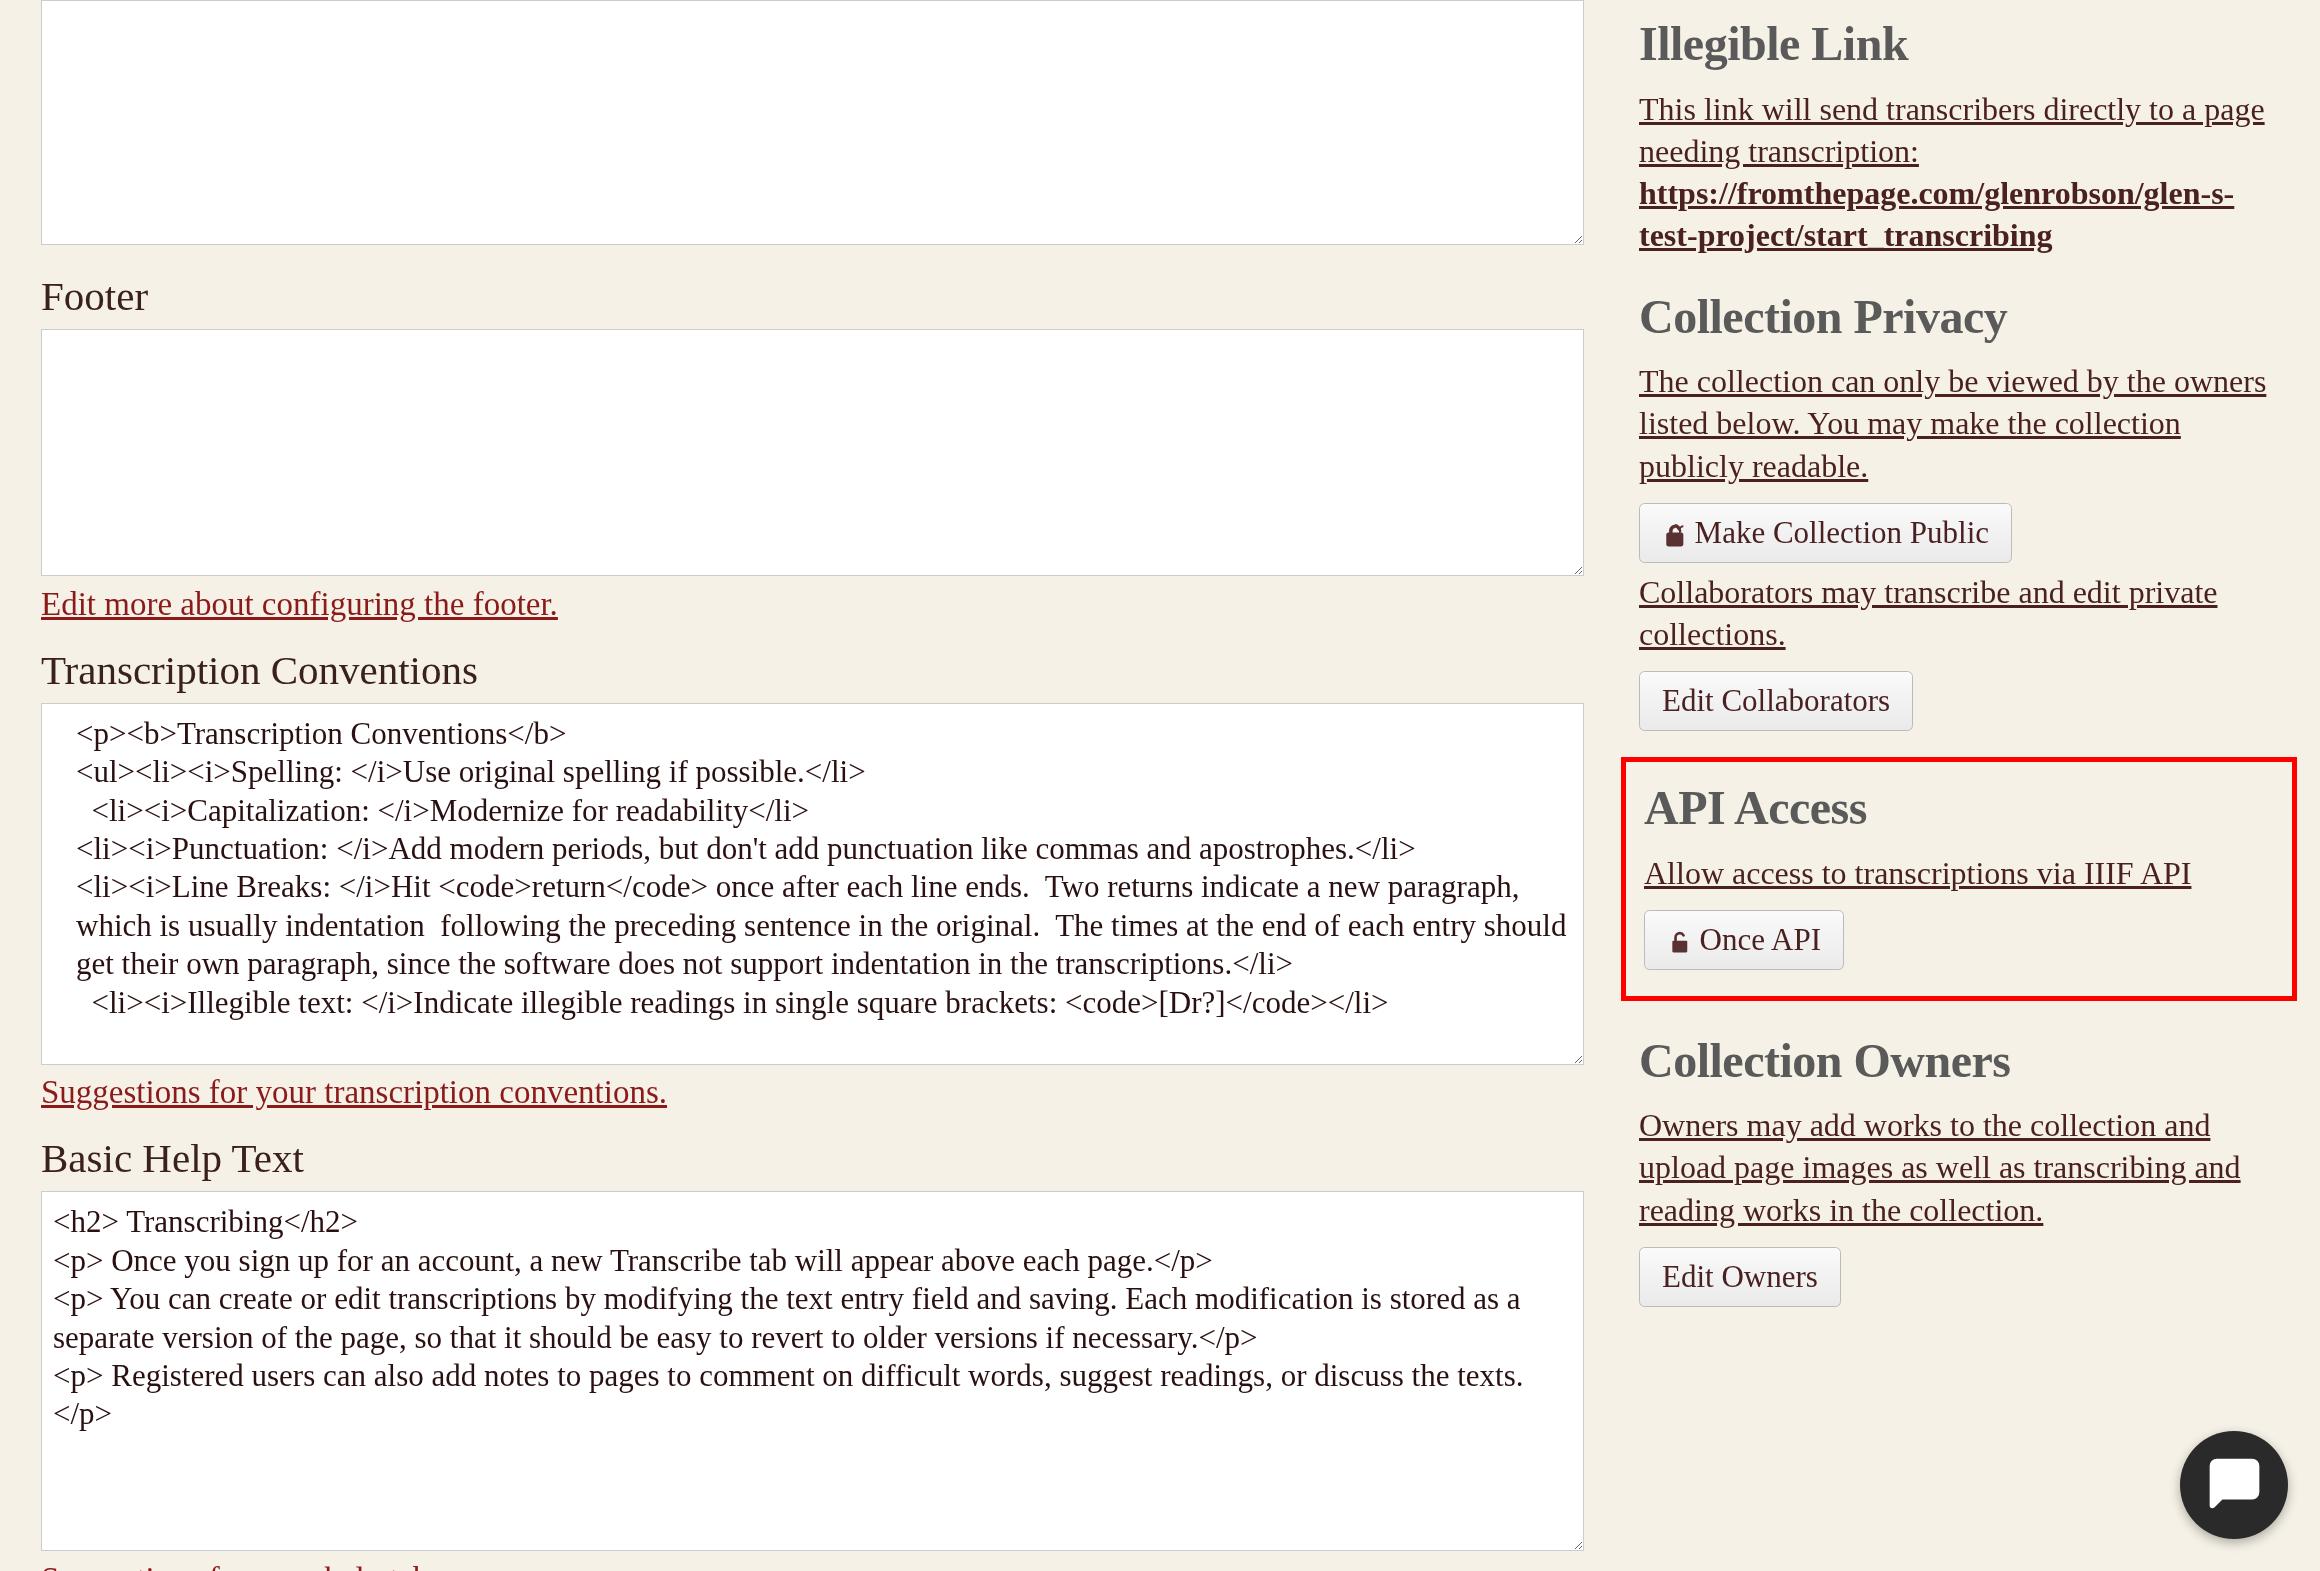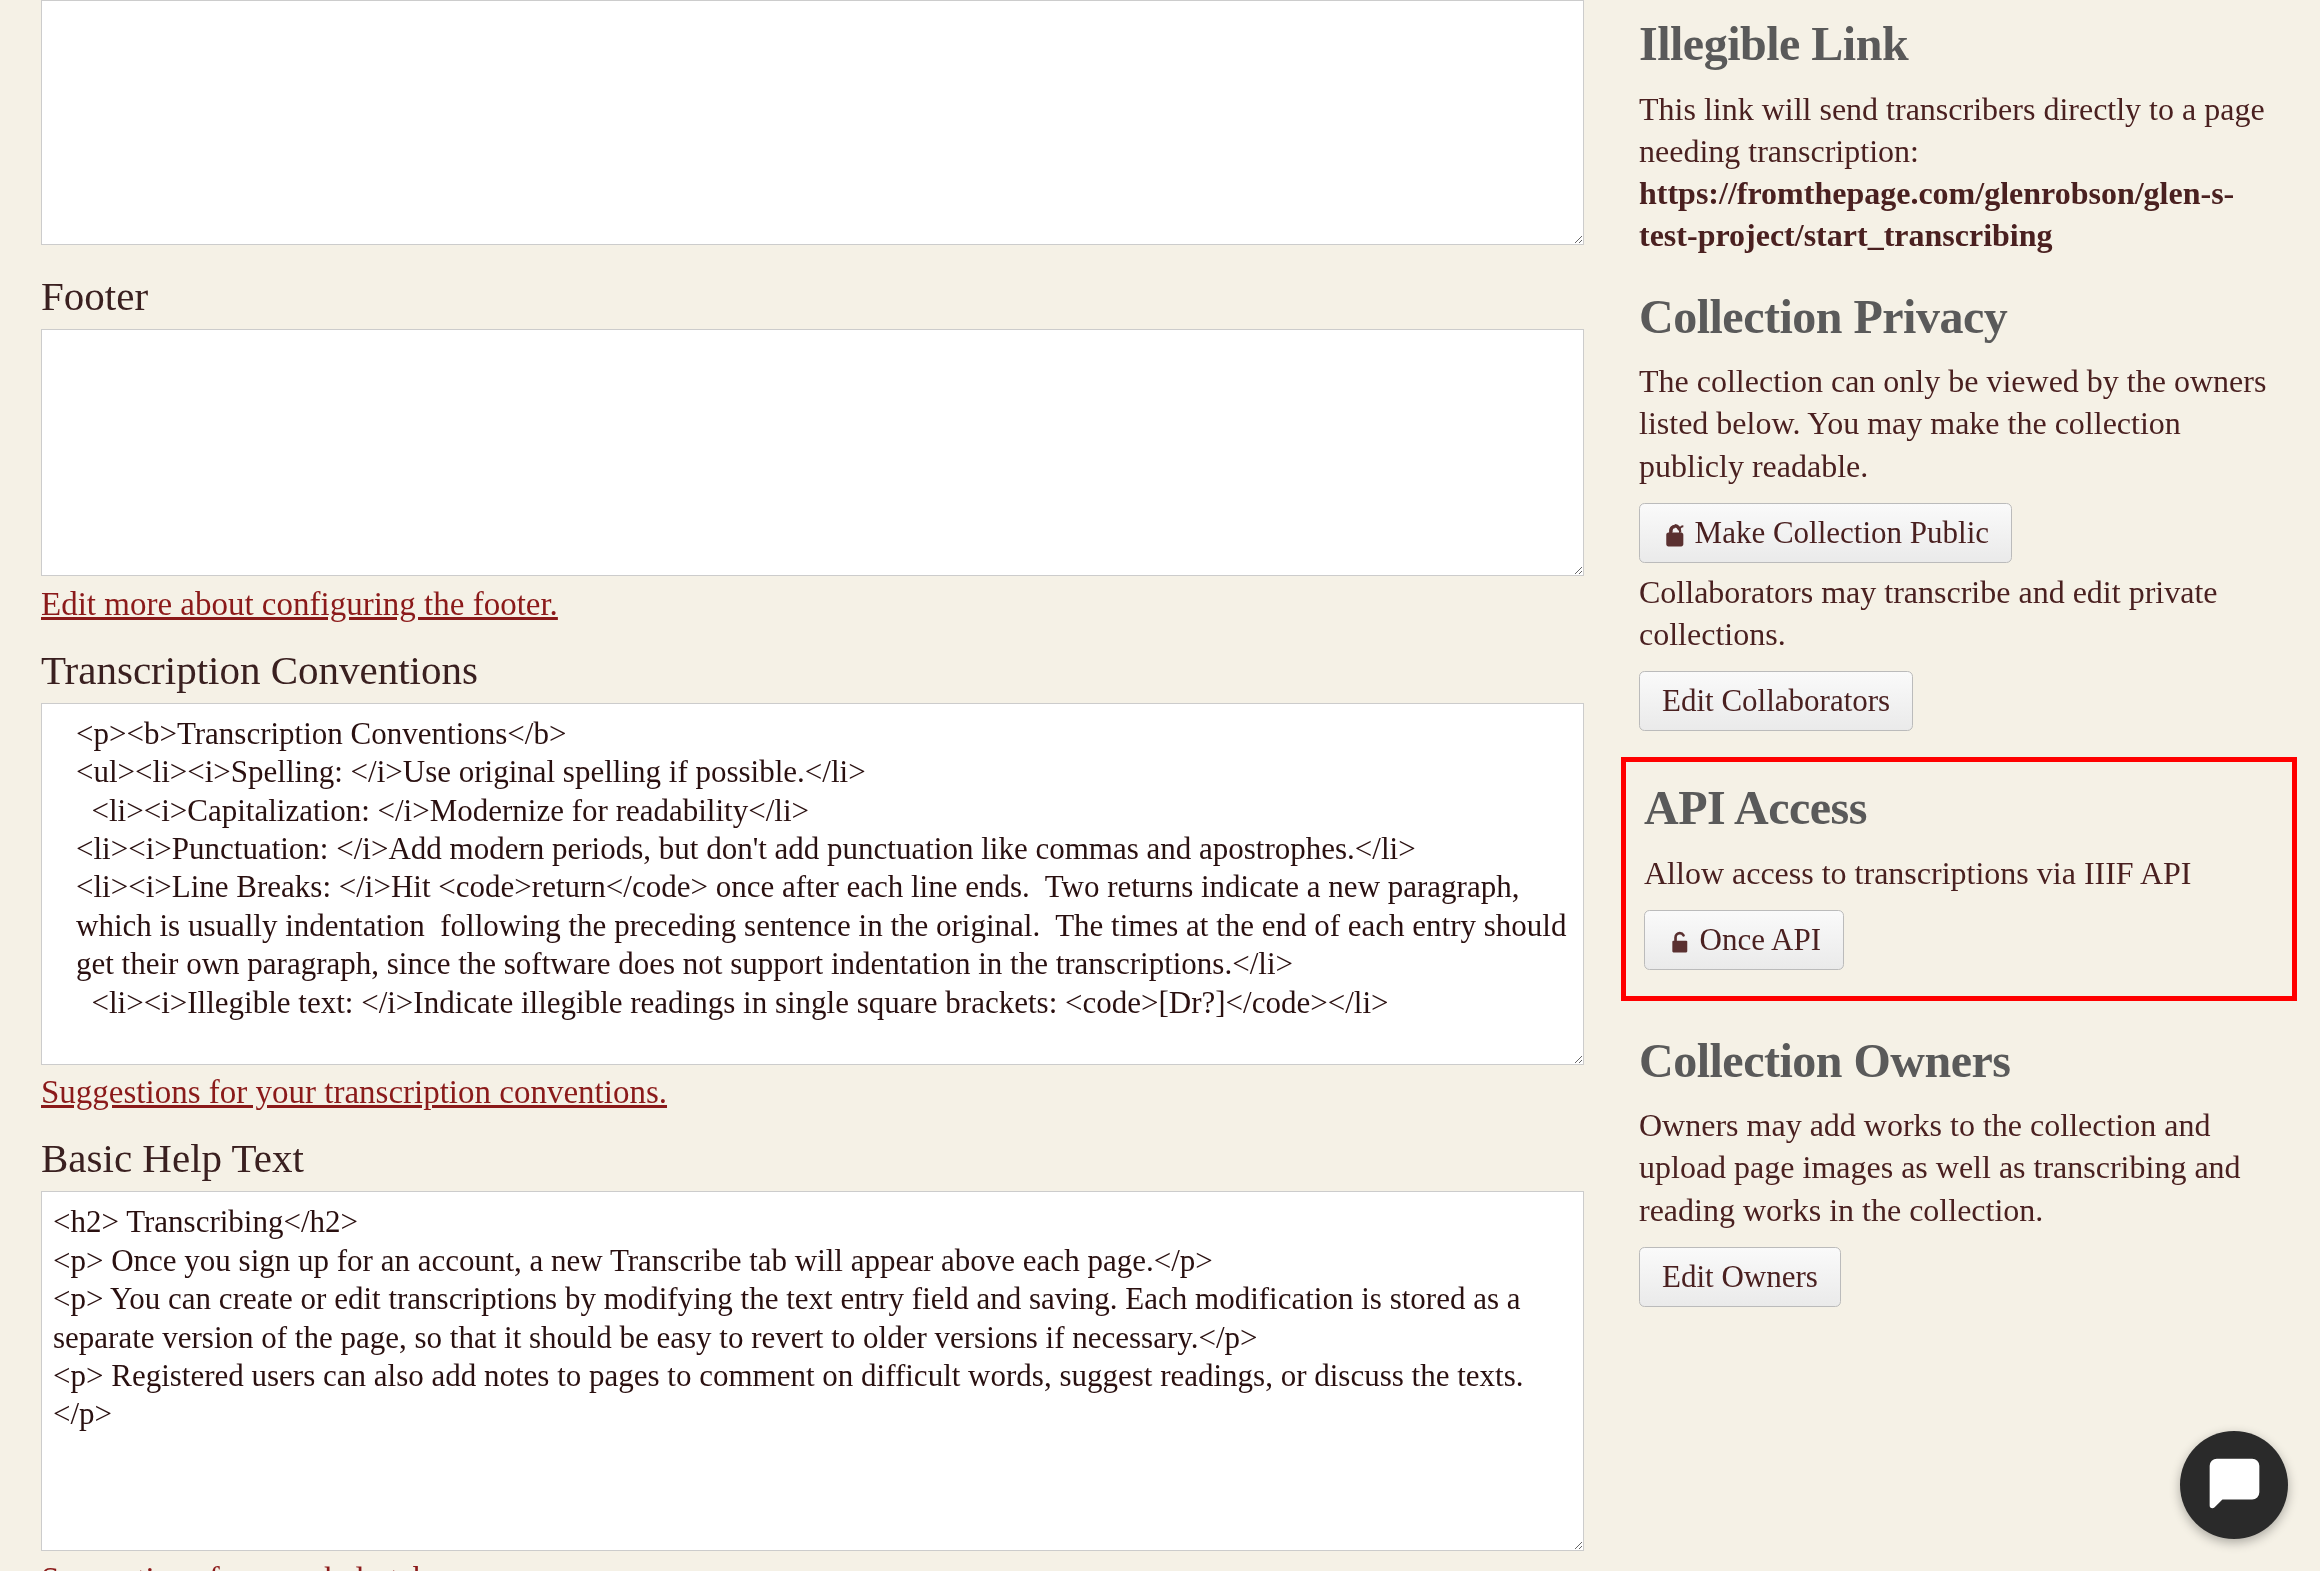--- a/index.html
+++ b/index.html
@@ -74,20 +74,21 @@
       letter-spacing: -0.5px;
     }
     .sidebar-heading:first-child {
       margin-top: 16.4px;
     }
     .sidebar-text {
       font-size: 32px;
       color: #4a2020;
       line-height: 1.32;
       margin-bottom: 16.4px;
+      text-decoration: underline;
     }
     .sidebar-text b {
       font-weight: bold;
     }
     .sidebar-button {
       display: inline-flex;
       align-items: center;
       gap: 7px;
       background: linear-gradient(#fafafa, #eaeaea);
       border: 0.9px solid #bbb;

